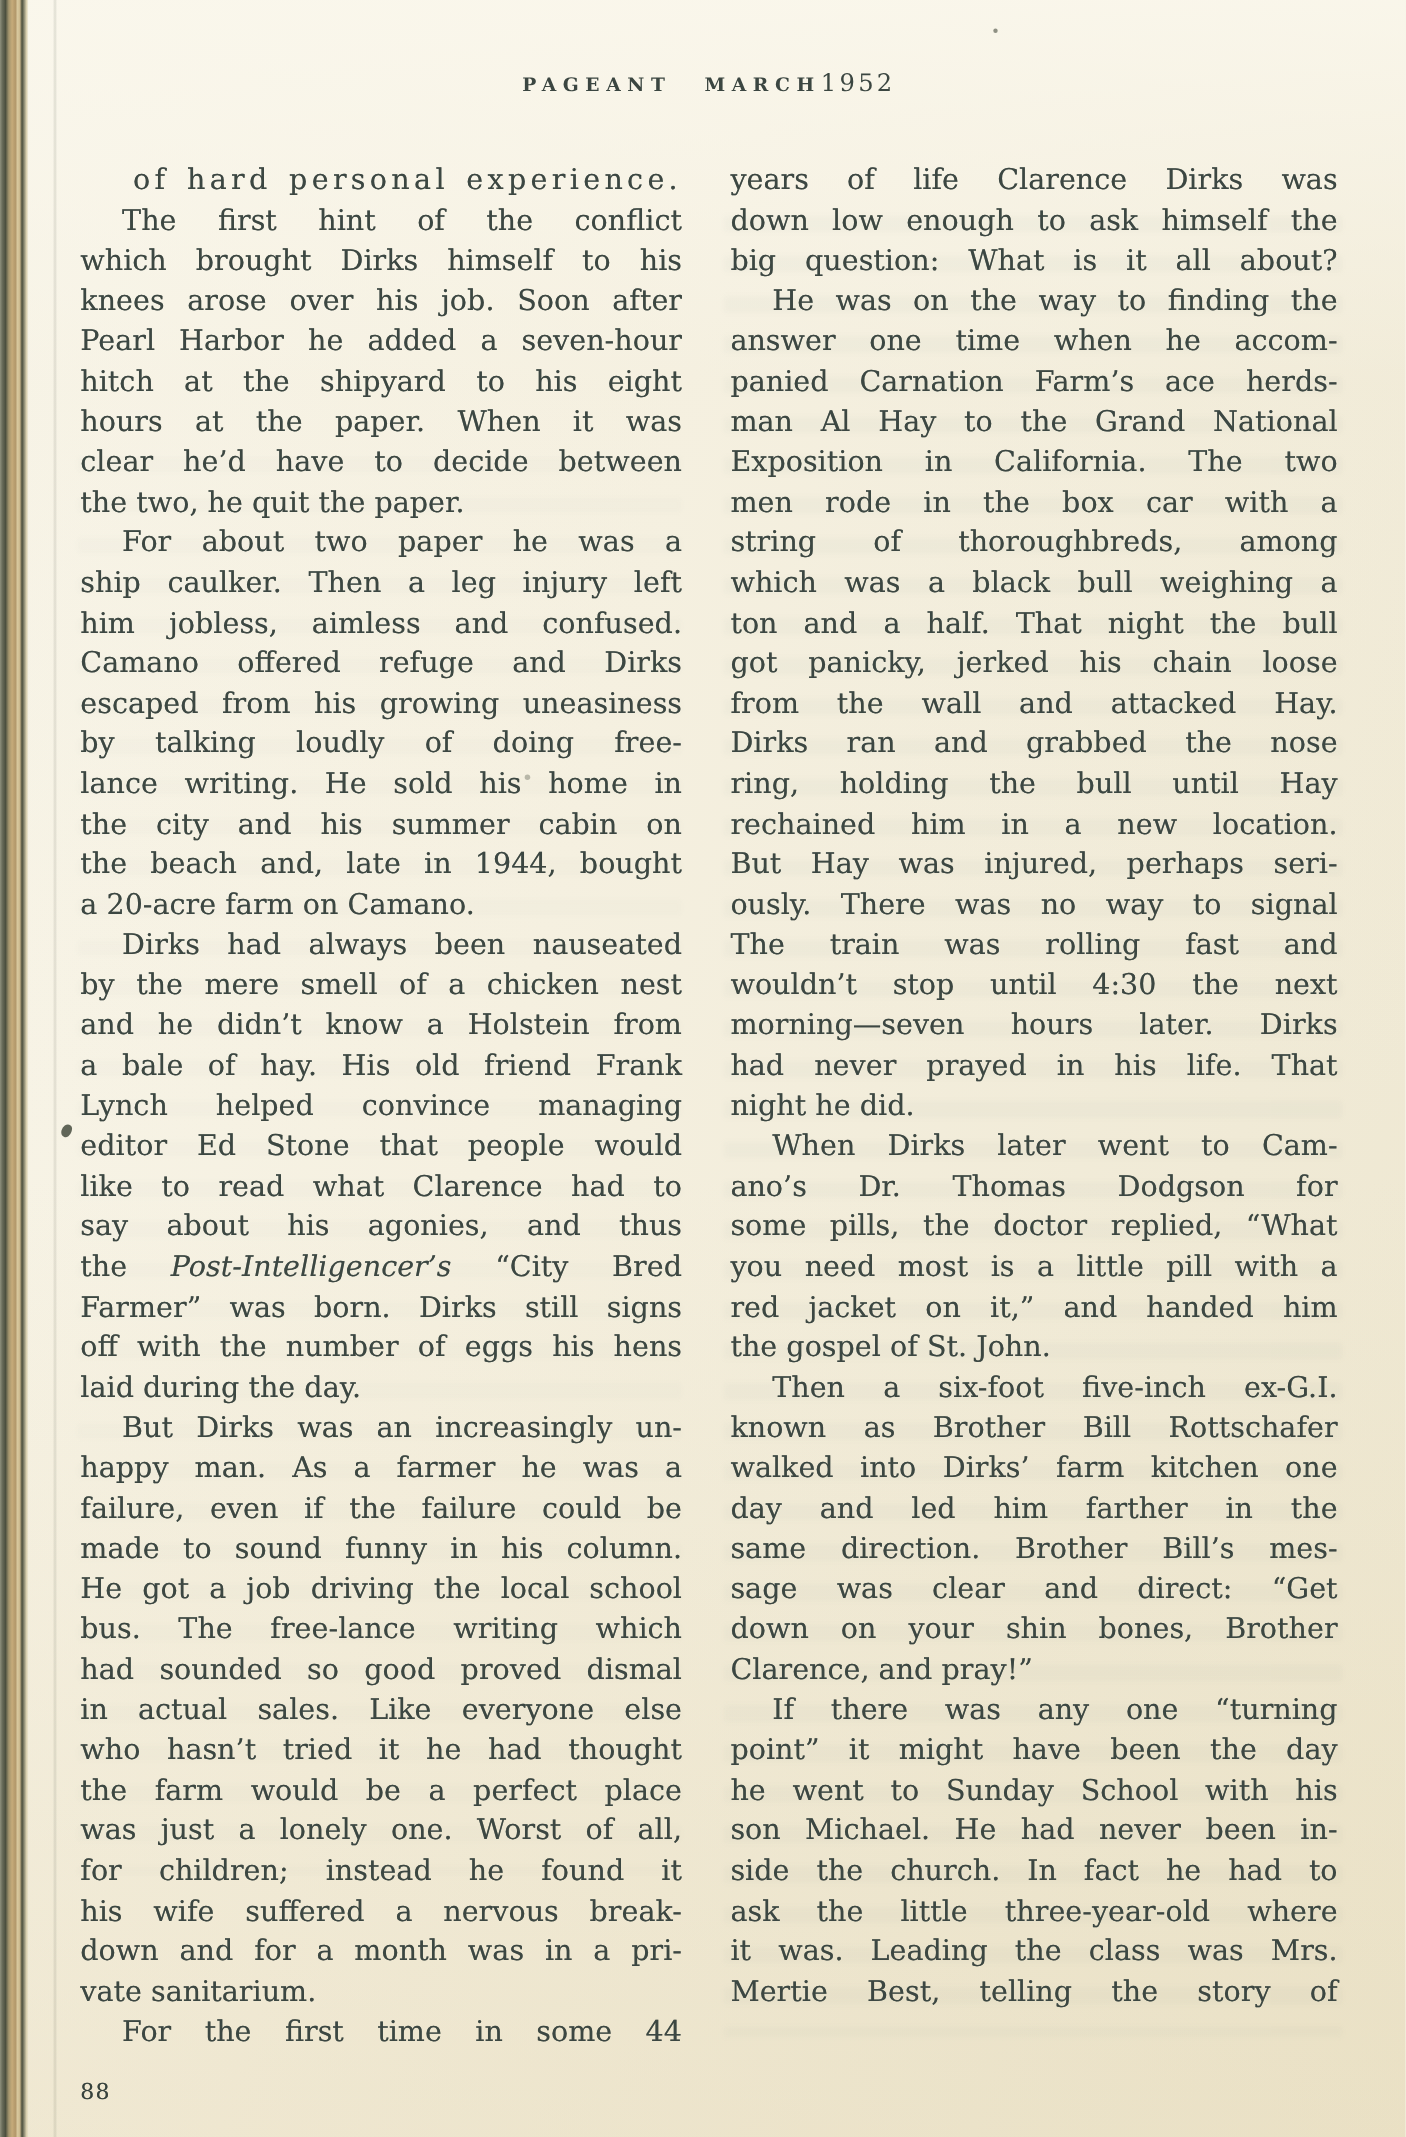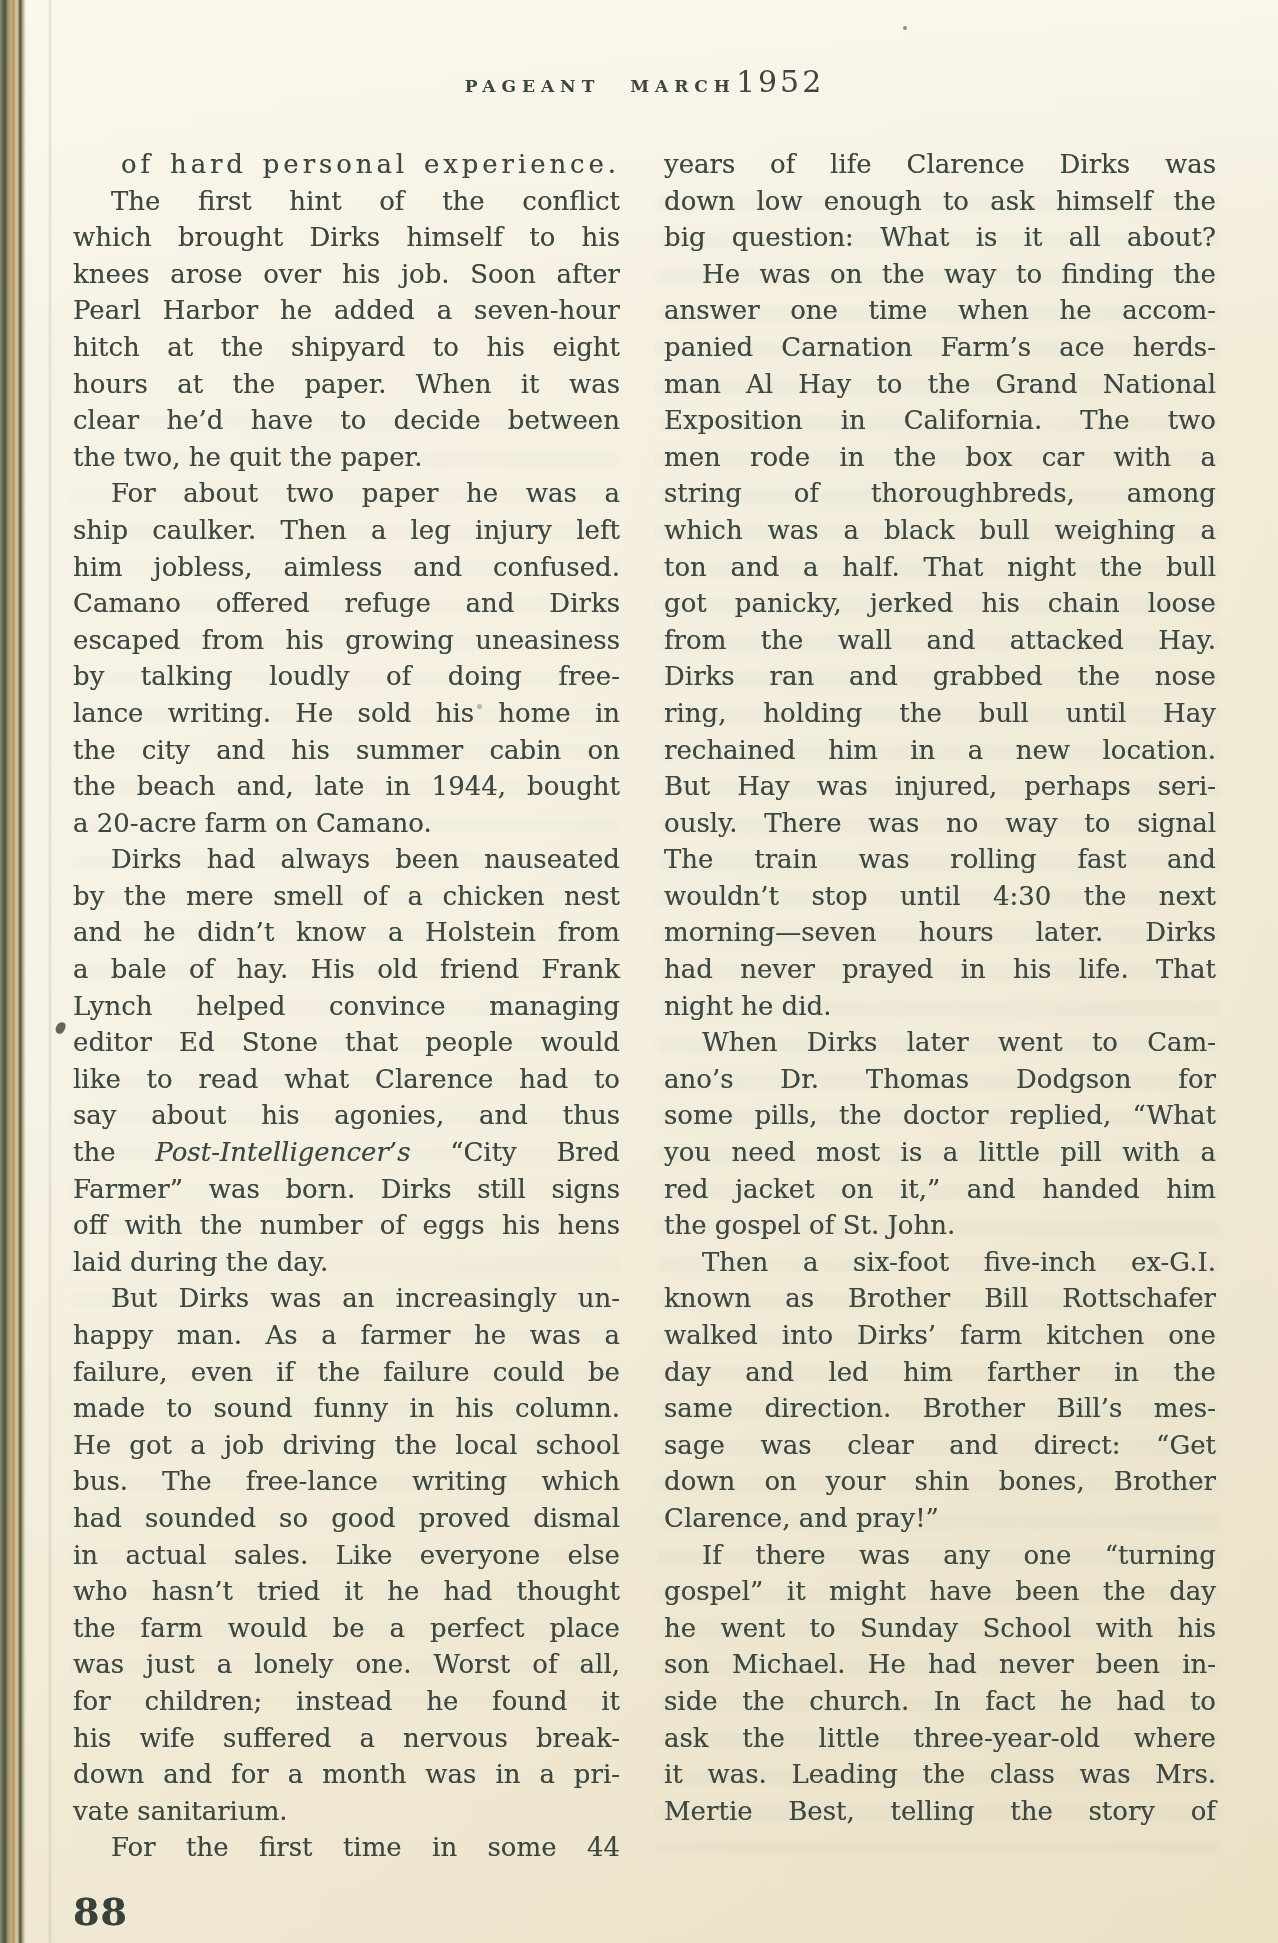--- a/index.html
+++ b/index.html
@@ -27,37 +27,37 @@
     filter:blur(0.5px);
   }
   .header{
     position:absolute;left:73px;top:64px;width:1143px;
     text-align:center;color:#3b4641;white-space:nowrap;
   }
   .header .mag{
     font-weight:700;font-size:17px;letter-spacing:6px;word-spacing:18px;
   }
   .header .year{
-    font-size:30px;font-weight:400;letter-spacing:3px;
+    font-size:22px;font-weight:400;letter-spacing:3px;
   }
   .col{
     position:absolute;top:146px;color:#3c4742;
     font-size:26px;line-height:36.6px;
     text-shadow:0 0 0.6px rgba(60,71,66,0.55);
   }
   .col-left{left:73px;width:547px;}
   .col-right{left:664px;width:552px;}
   .line{text-align:justify;text-align-last:justify;}
   .line.short{text-align-last:left;}
   .line.indent{text-indent:38px;}
   .line.tracked{letter-spacing:0.15em;margin-left:48px;}
   .line em{font-style:italic;}
   .pagenum{
     position:absolute;left:73px;top:1889px;
-    font-size:38px;font-weight:700;color:#37423d;letter-spacing:1px;
+    font-size:20px;font-weight:400;color:#37423d;letter-spacing:1px;
     text-shadow:0 0 0.6px rgba(55,66,61,0.6);
   }
   
   .ghost{
     position:absolute;filter:blur(2.5px);pointer-events:none;
     background:repeating-linear-gradient(to bottom,
       rgba(150,165,155,0.10) 0px, rgba(150,165,155,0.10) 15px,
       rgba(0,0,0,0) 15px, rgba(0,0,0,0) 36.6px);
   }
   .ghost-right{left:658px;top:196px;width:562px;height:1656px;opacity:.55;}
@@ -163,21 +163,21 @@
       <div class="line short"><span>the gospel of St. John.</span></div>
       <div class="line indent"><span>Then a six-foot five-inch ex-G.I.</span></div>
       <div class="line"><span>known as Brother Bill Rottschafer</span></div>
       <div class="line"><span>walked into Dirks’ farm kitchen one</span></div>
       <div class="line"><span>day and led him farther in the</span></div>
       <div class="line"><span>same direction. Brother Bill’s mes-</span></div>
       <div class="line"><span>sage was clear and direct: “Get</span></div>
       <div class="line"><span>down on your shin bones, Brother</span></div>
       <div class="line short"><span>Clarence, and pray!”</span></div>
       <div class="line indent"><span>If there was any one “turning</span></div>
-      <div class="line"><span>gospel” it might have been the day</span></div>
+      <div class="line"><span>point” it might have been the day</span></div>
       <div class="line"><span>he went to Sunday School with his</span></div>
       <div class="line"><span>son Michael. He had never been in-</span></div>
       <div class="line"><span>side the church. In fact he had to</span></div>
       <div class="line"><span>ask the little three-year-old where</span></div>
       <div class="line"><span>it was. Leading the class was Mrs.</span></div>
       <div class="line"><span>Mertie Best, telling the story of</span></div>
     </div>
 
   <div class="pagenum">88</div>
 

